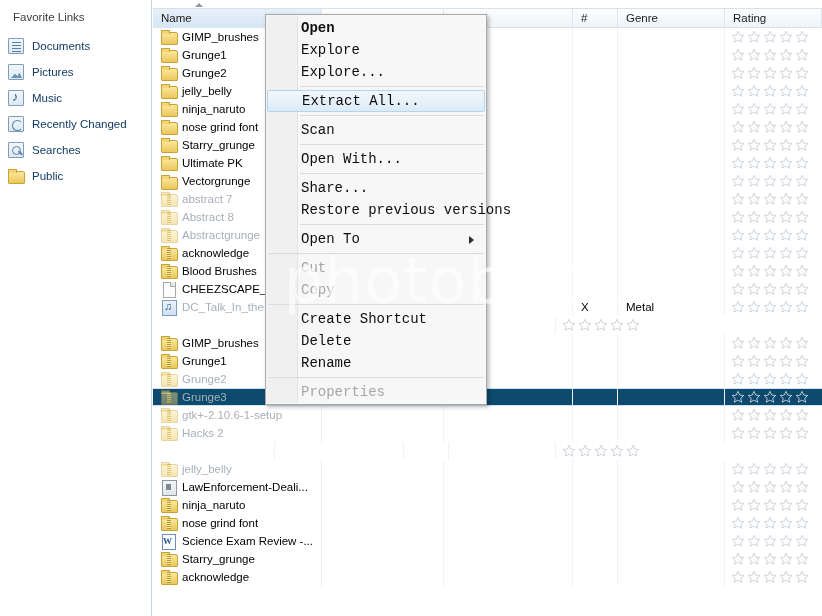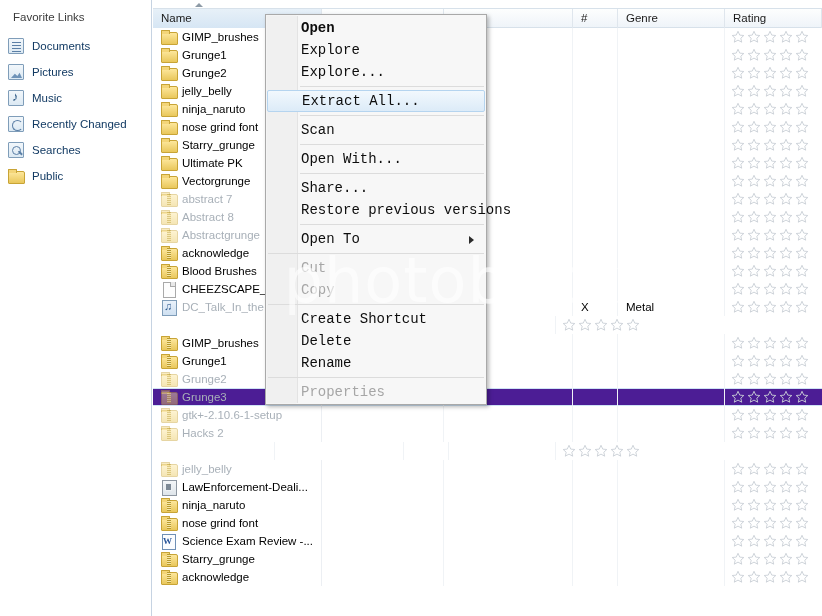--- a/index.html
+++ b/index.html
@@ -254,21 +254,21 @@
     left: 0; top: 28px;
     width: 669px;
   }
   .row {
     height: 18px;
     display: flex;
     align-items: center;
     position: relative;
   }
   .row.selected {
-    background: #4c1d95;
+    background: #0c4a6e;
     border-top: 1px solid #cfe3f5;
     border-bottom: 1px solid #cfe3f5;
   }
   .cell {
     height: 18px;
     line-height: 18px;
     overflow: hidden;
     white-space: nowrap;
     font-size: 11.5px;
     border-right: 1px solid #f0f3f6;
@@ -739,21 +739,21 @@
               </svg>
             </span>
             <span class="star">
               <svg width="14" height="14" viewBox="0 0 14 14">
                 <path d="M7 1.3 L8.75 5.1 L12.8 5.5 L9.8 8.2 L10.7 12.2 L7 10.1 L3.3 12.2 L4.2 8.2 L1.2 5.5 L5.25 5.1 Z" fill="none" stroke="#c9cfd6" stroke-width="0.9" stroke-linejoin="round"></path>
               </svg>
             </span>
           </div>
         </div>
         <div class="row">
-          <div class="cell c-name" style="flex: 0 0 169px;">
+          <div class="cell c-name" style="flex: 0 0 169px; align-items: flex-end;">
             <span class="ico-folder"></span>
             <span class="fname">Vectorgrunge</span>
           </div>
           <div class="cell c-art" style="flex: 0 0 122px;"></div>
           <div class="cell c-alb" style="flex: 0 0 129px;"></div>
           <div class="cell c-num" style="flex: 0 0 45px;"></div>
           <div class="cell c-gen" style="flex: 0 0 107px;"></div>
           <div class="cell c-rat" style="flex: 0 0 97px;">
             <span class="star">
               <svg width="14" height="14" viewBox="0 0 14 14">

